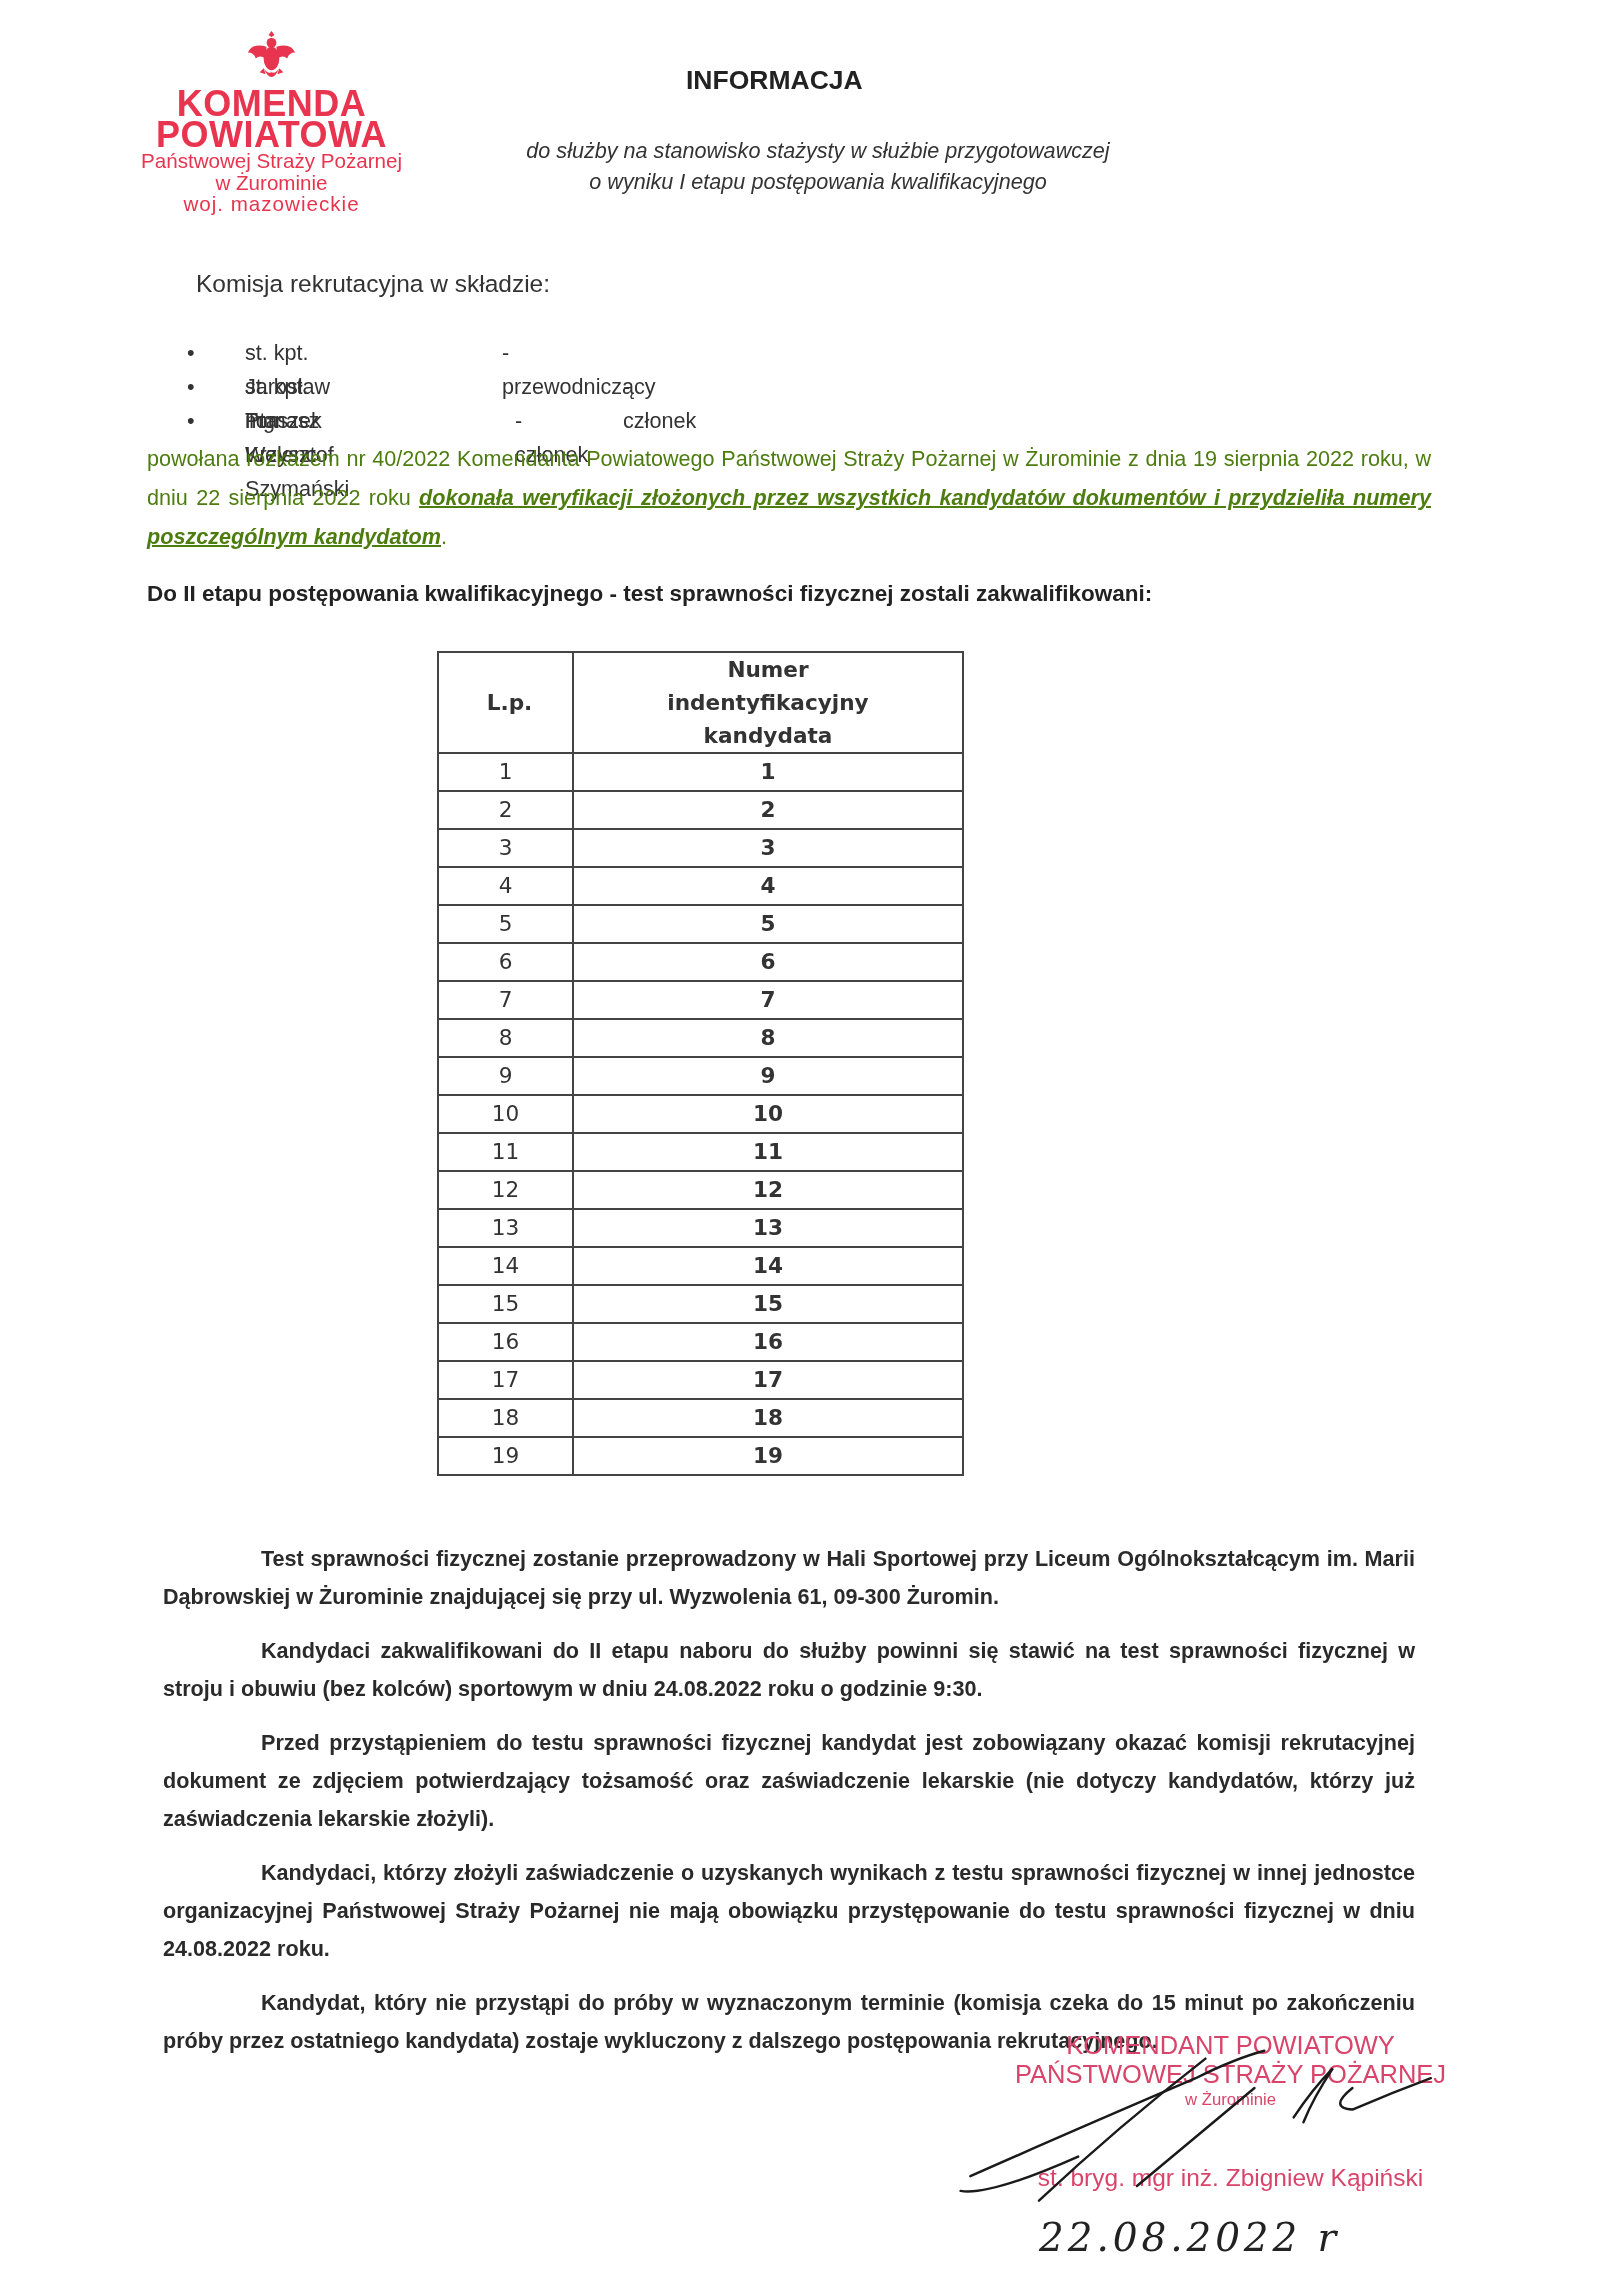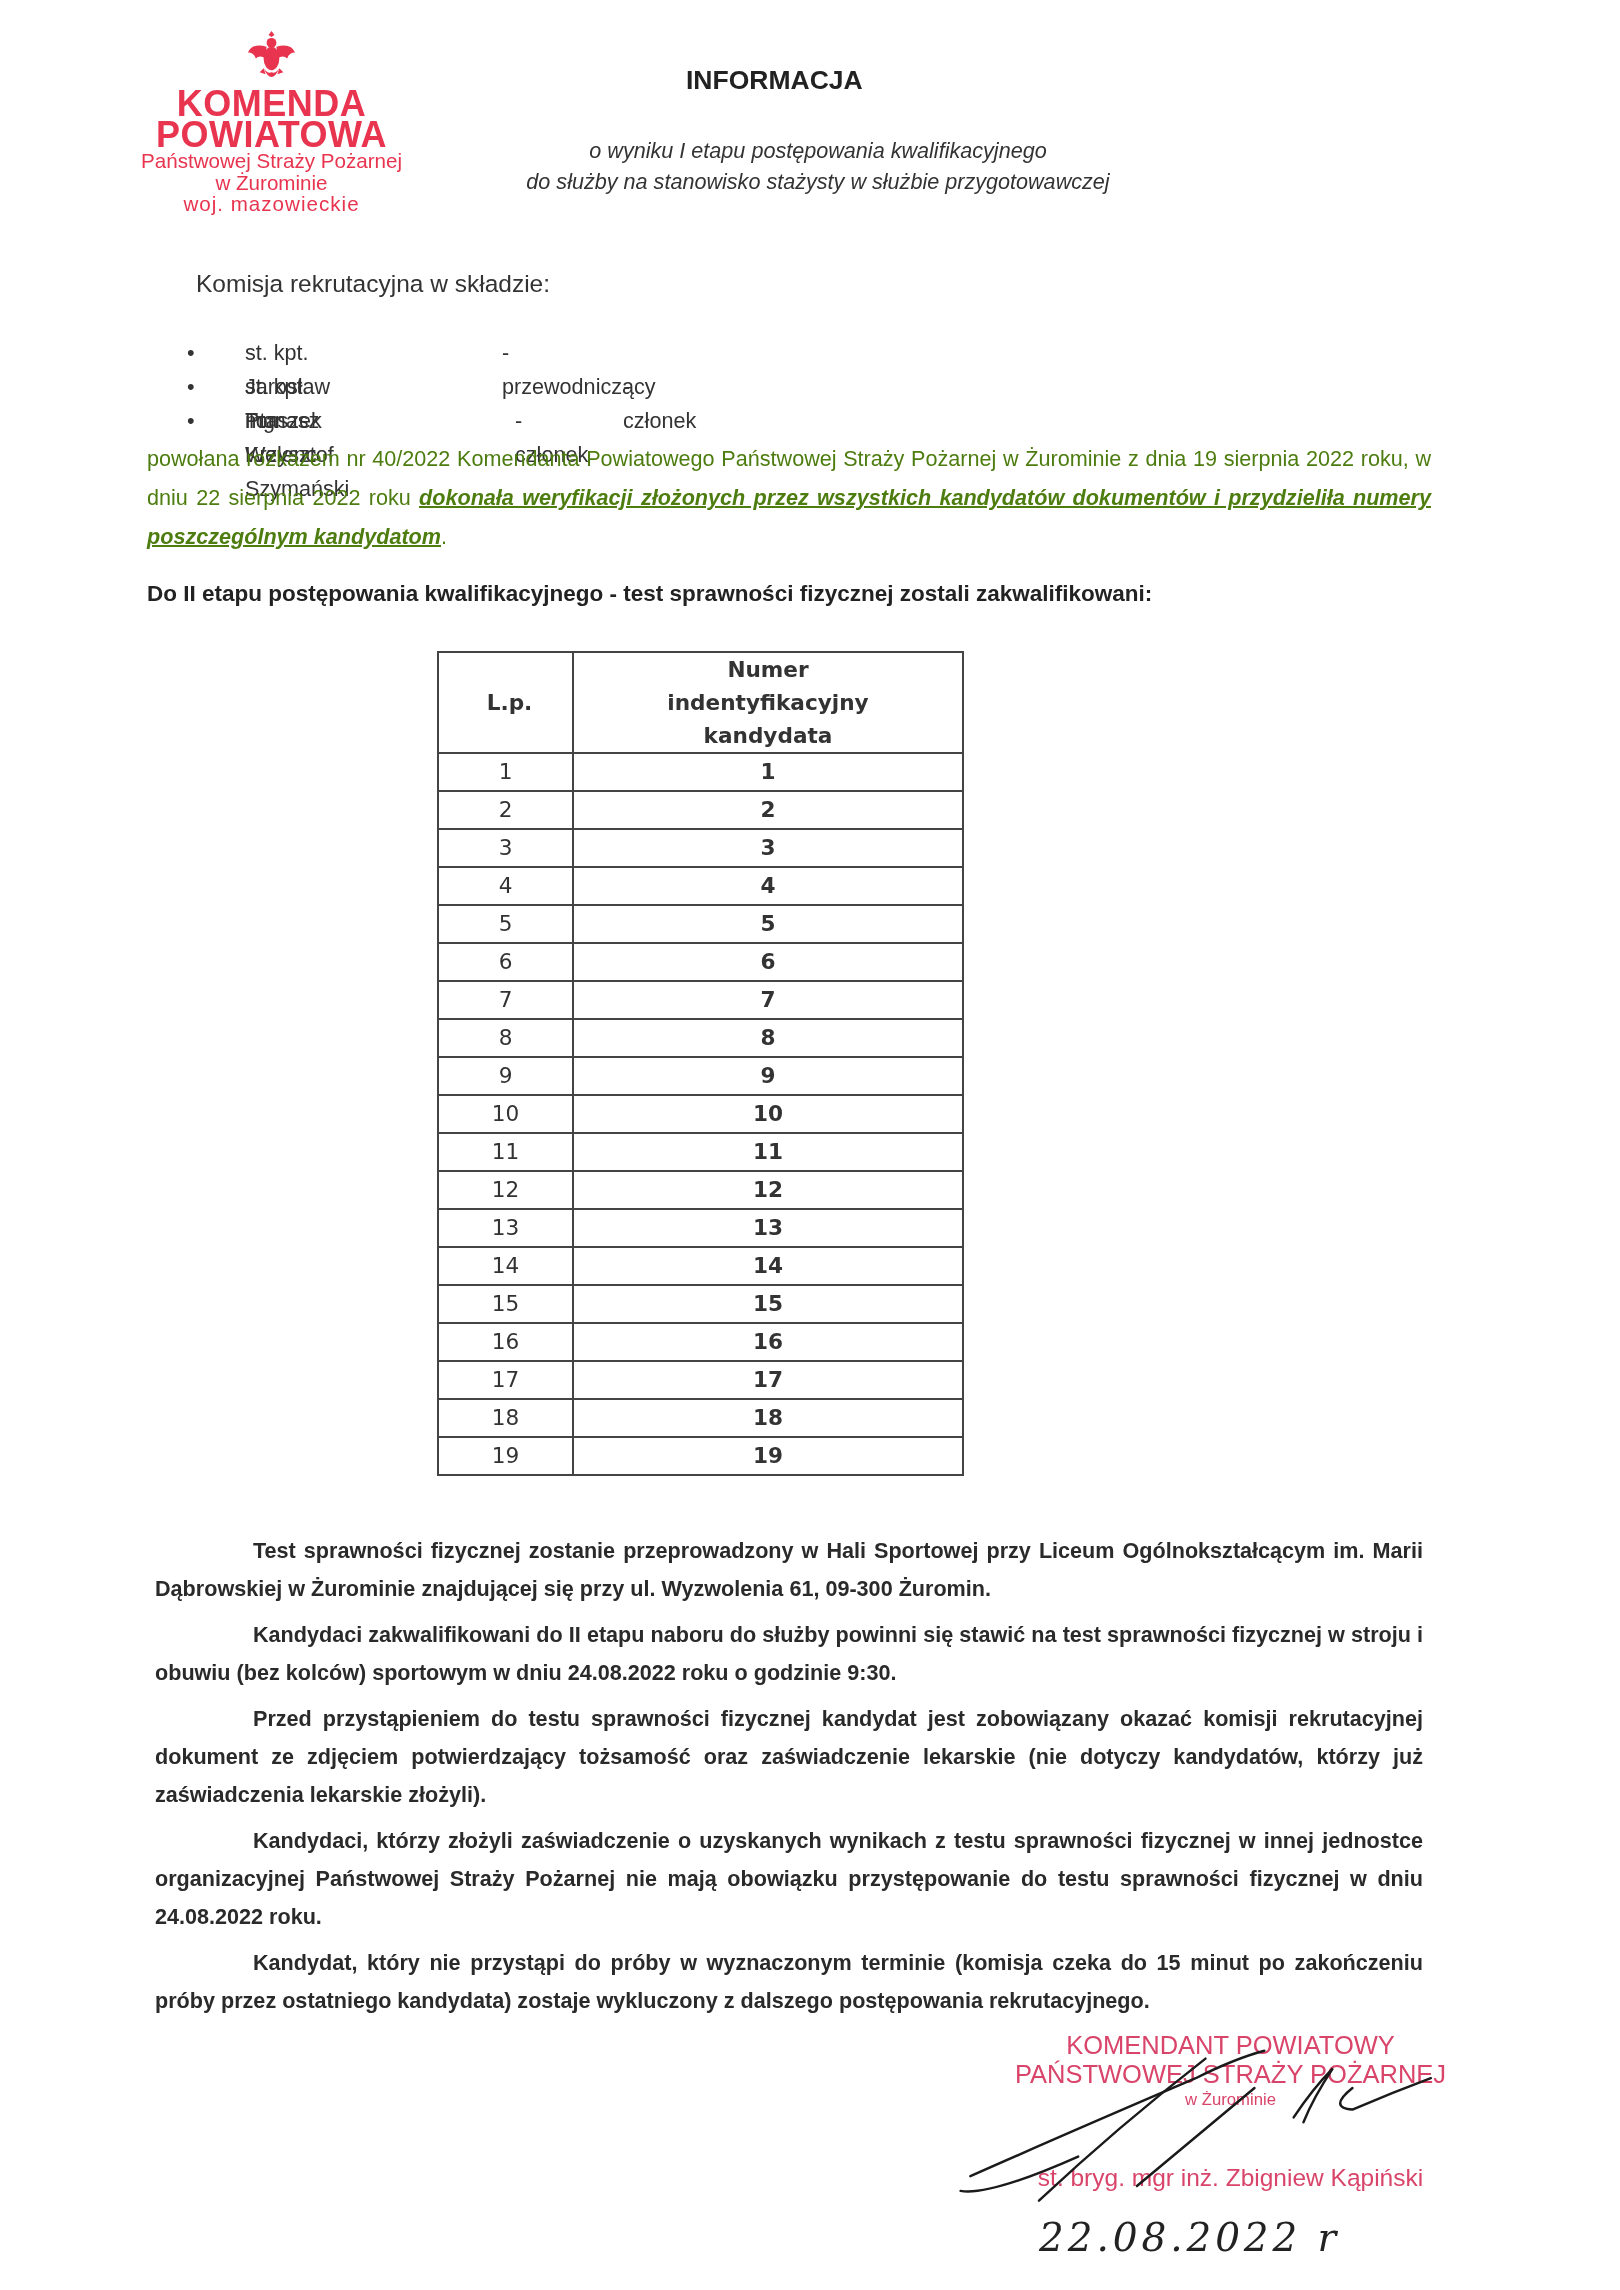--- a/index.html
+++ b/index.html
@@ -38,21 +38,21 @@
   }
   table.results td, table.results th {
     border: 2px solid #444; text-align: center; padding: 0; color: #333;
   }
   table.results th { font-size: 21.6px; font-weight: bold; height: 74px; line-height: 33px; padding-left: 8px; }
   table.results td { font-size: 21.6px; height: 36px; line-height: 36px; }
   table.results td.lp { width: 133px; font-weight: normal; }
   table.results td.num { width: 388px; font-weight: bold; }
 
   .body-text { left: 147px; width: 1284px; font-size: 21.6px; line-height: 38px; font-weight: bold; color: #2a2a2a; text-align: justify; }
-  .body-text p { margin: 8px; text-indent: 98px; }
+  .body-text p { margin: 16px; text-indent: 98px; }
 
   
   .sig-stamp { left: 1010px; top: 2031px; width: 441px; text-align: center; color: #d9446a; font-size: 25.5px; line-height: 29px; }
   .sig-stamp .small { font-size: 16.7px; line-height: 21.6px; }
   .sig-name { left: 1010px; top: 2164px; width: 441px; text-align: center; color: #d9446a; font-size: 24.5px; }
   .sig-date { left: 1039px; top: 2215px; font-family: "DejaVu Serif", serif; font-style: italic; font-size: 39px; letter-spacing: 3.9px; color: #222; }
   .signature-scribble { left: 941px; top: 2029px; width: 529px; height: 216px; }
 </style>
 </head>
 <body>
@@ -70,22 +70,22 @@
     </g>
   </svg>
   <div class="stamp-title">KOMENDA POWIATOWA</div>
   <div class="stamp-line">Państwowej Straży Pożarnej</div>
   <div class="stamp-line">w Żurominie</div>
   <div class="stamp-line spaced">woj. mazowieckie</div>
 </div>
 
 <div class="abs doc-title">INFORMACJA</div>
 <div class="abs subtitle">
+  <div>do służby na stanowisko stażysty w służbie przygotowawczej</div>
   <div>o wyniku I etapu postępowania kwalifikacyjnego</div>
-  <div>do służby na stanowisko stażysty w służbie przygotowawczej</div>
 </div>
 
 <div class="abs commission-heading">Komisja rekrutacyjna w składzie:</div>
 <div class="abs members">
   <div class="member">
     <span class="bullet">•</span>
     <span class="name">st. kpt. Jarosław Ptaszek</span>
     <span class="role" style="left:316px">- przewodniczący</span>
   </div>
   <div class="member">

